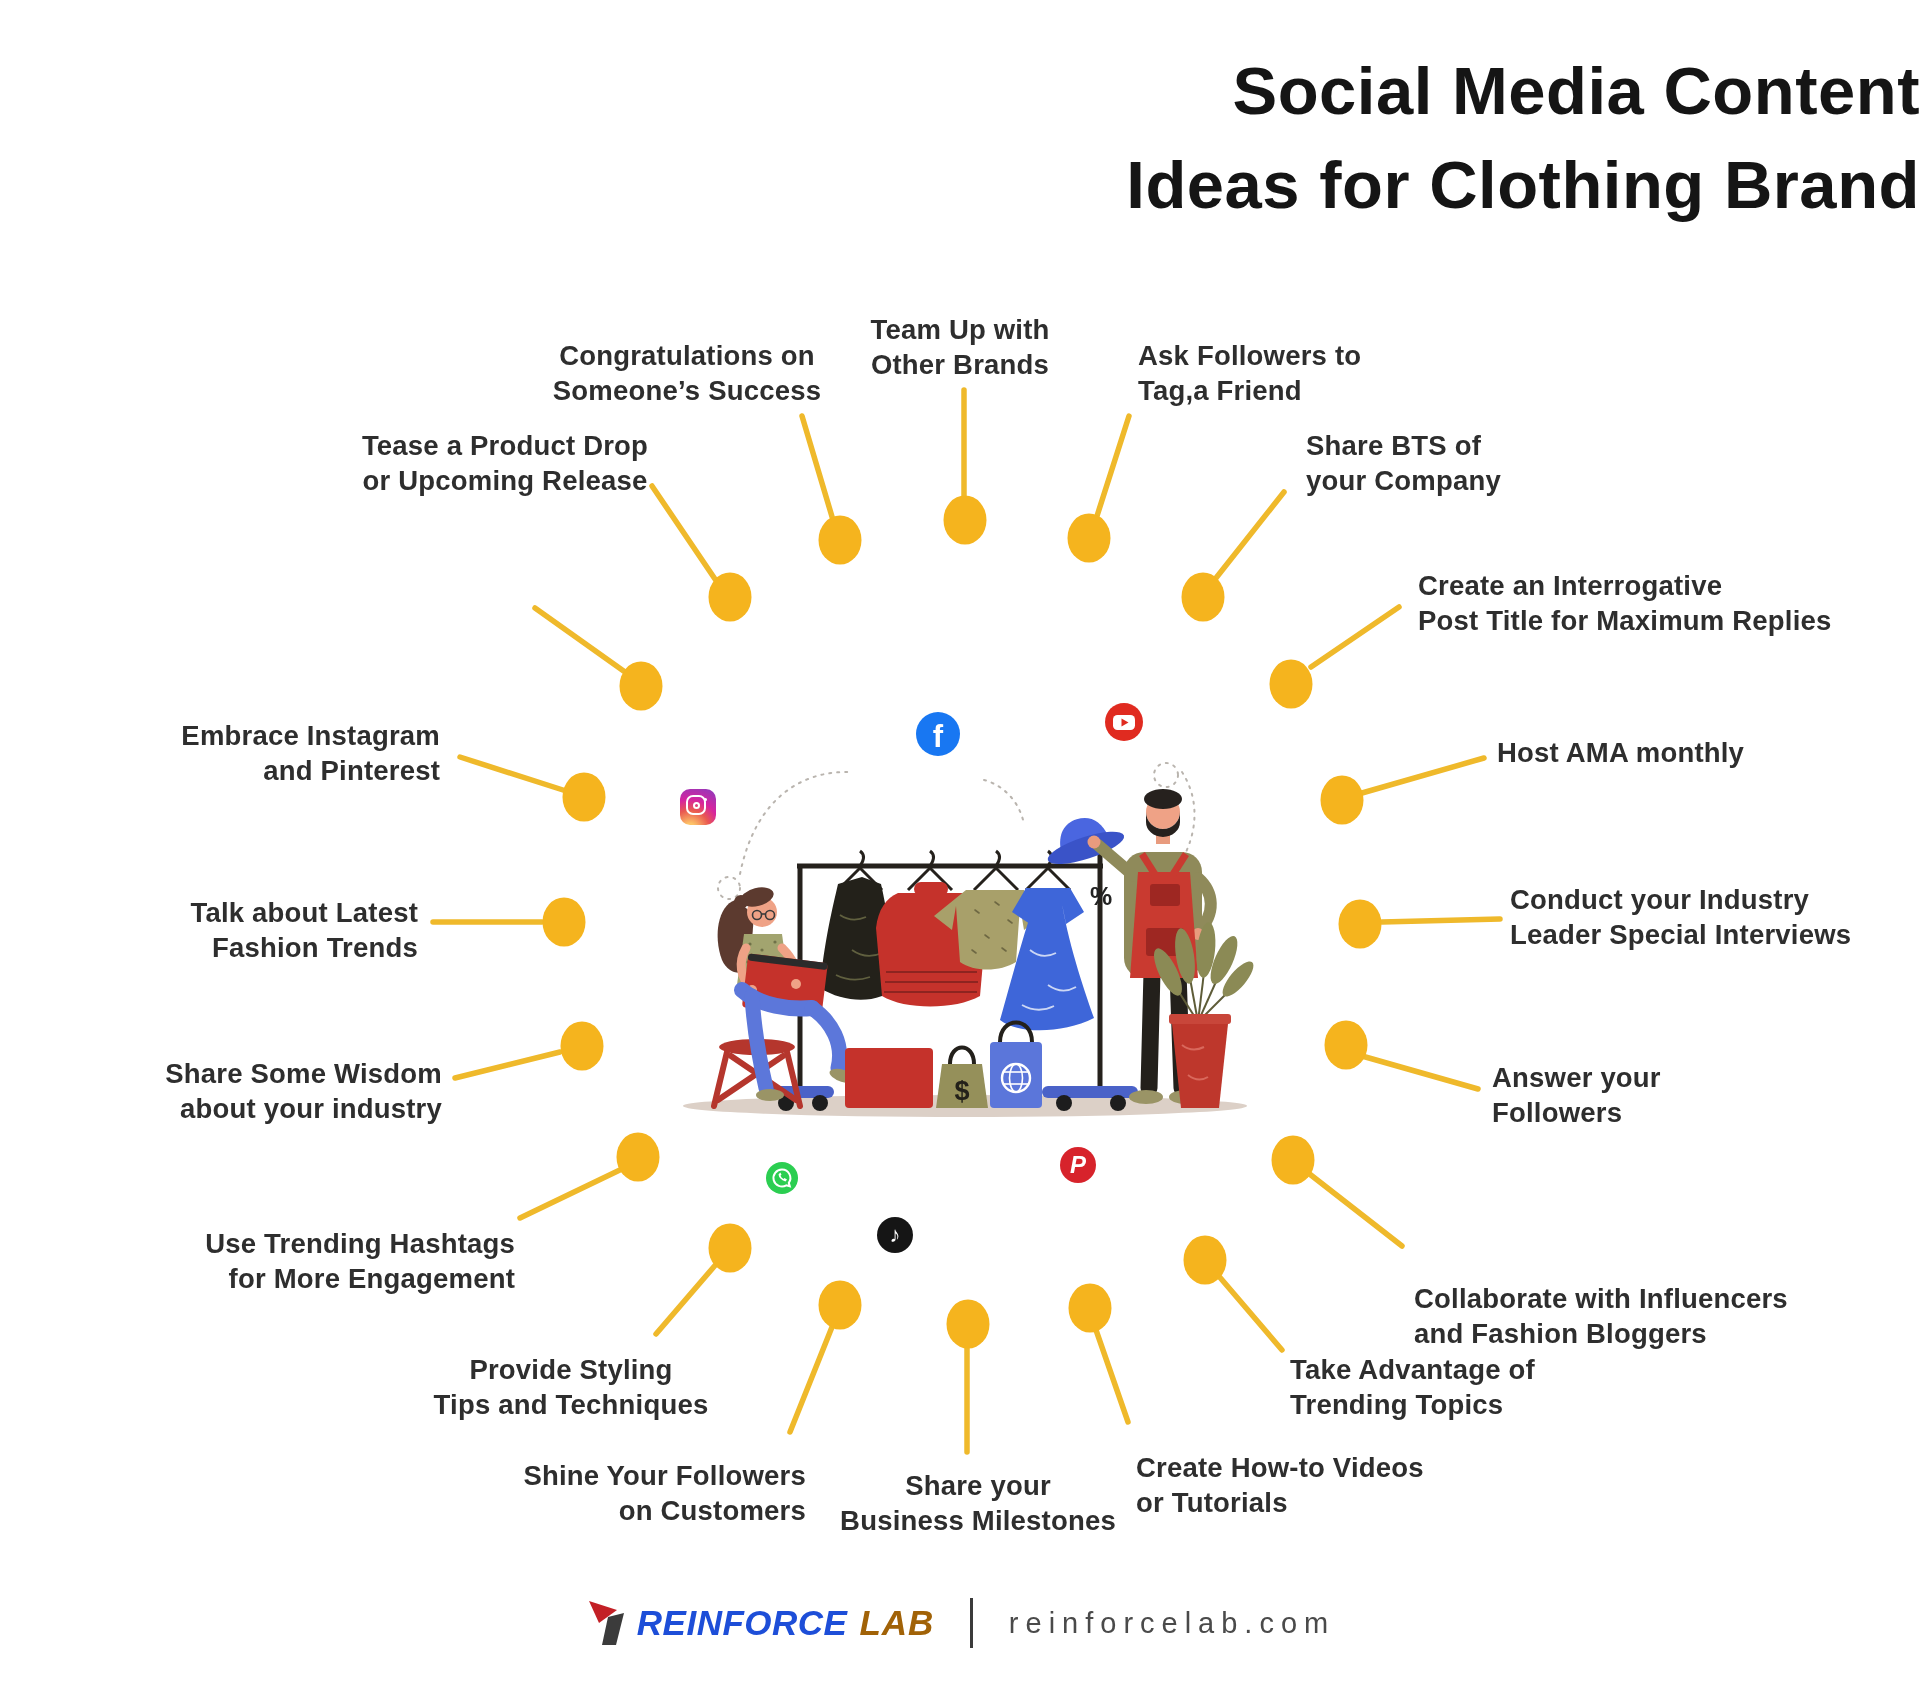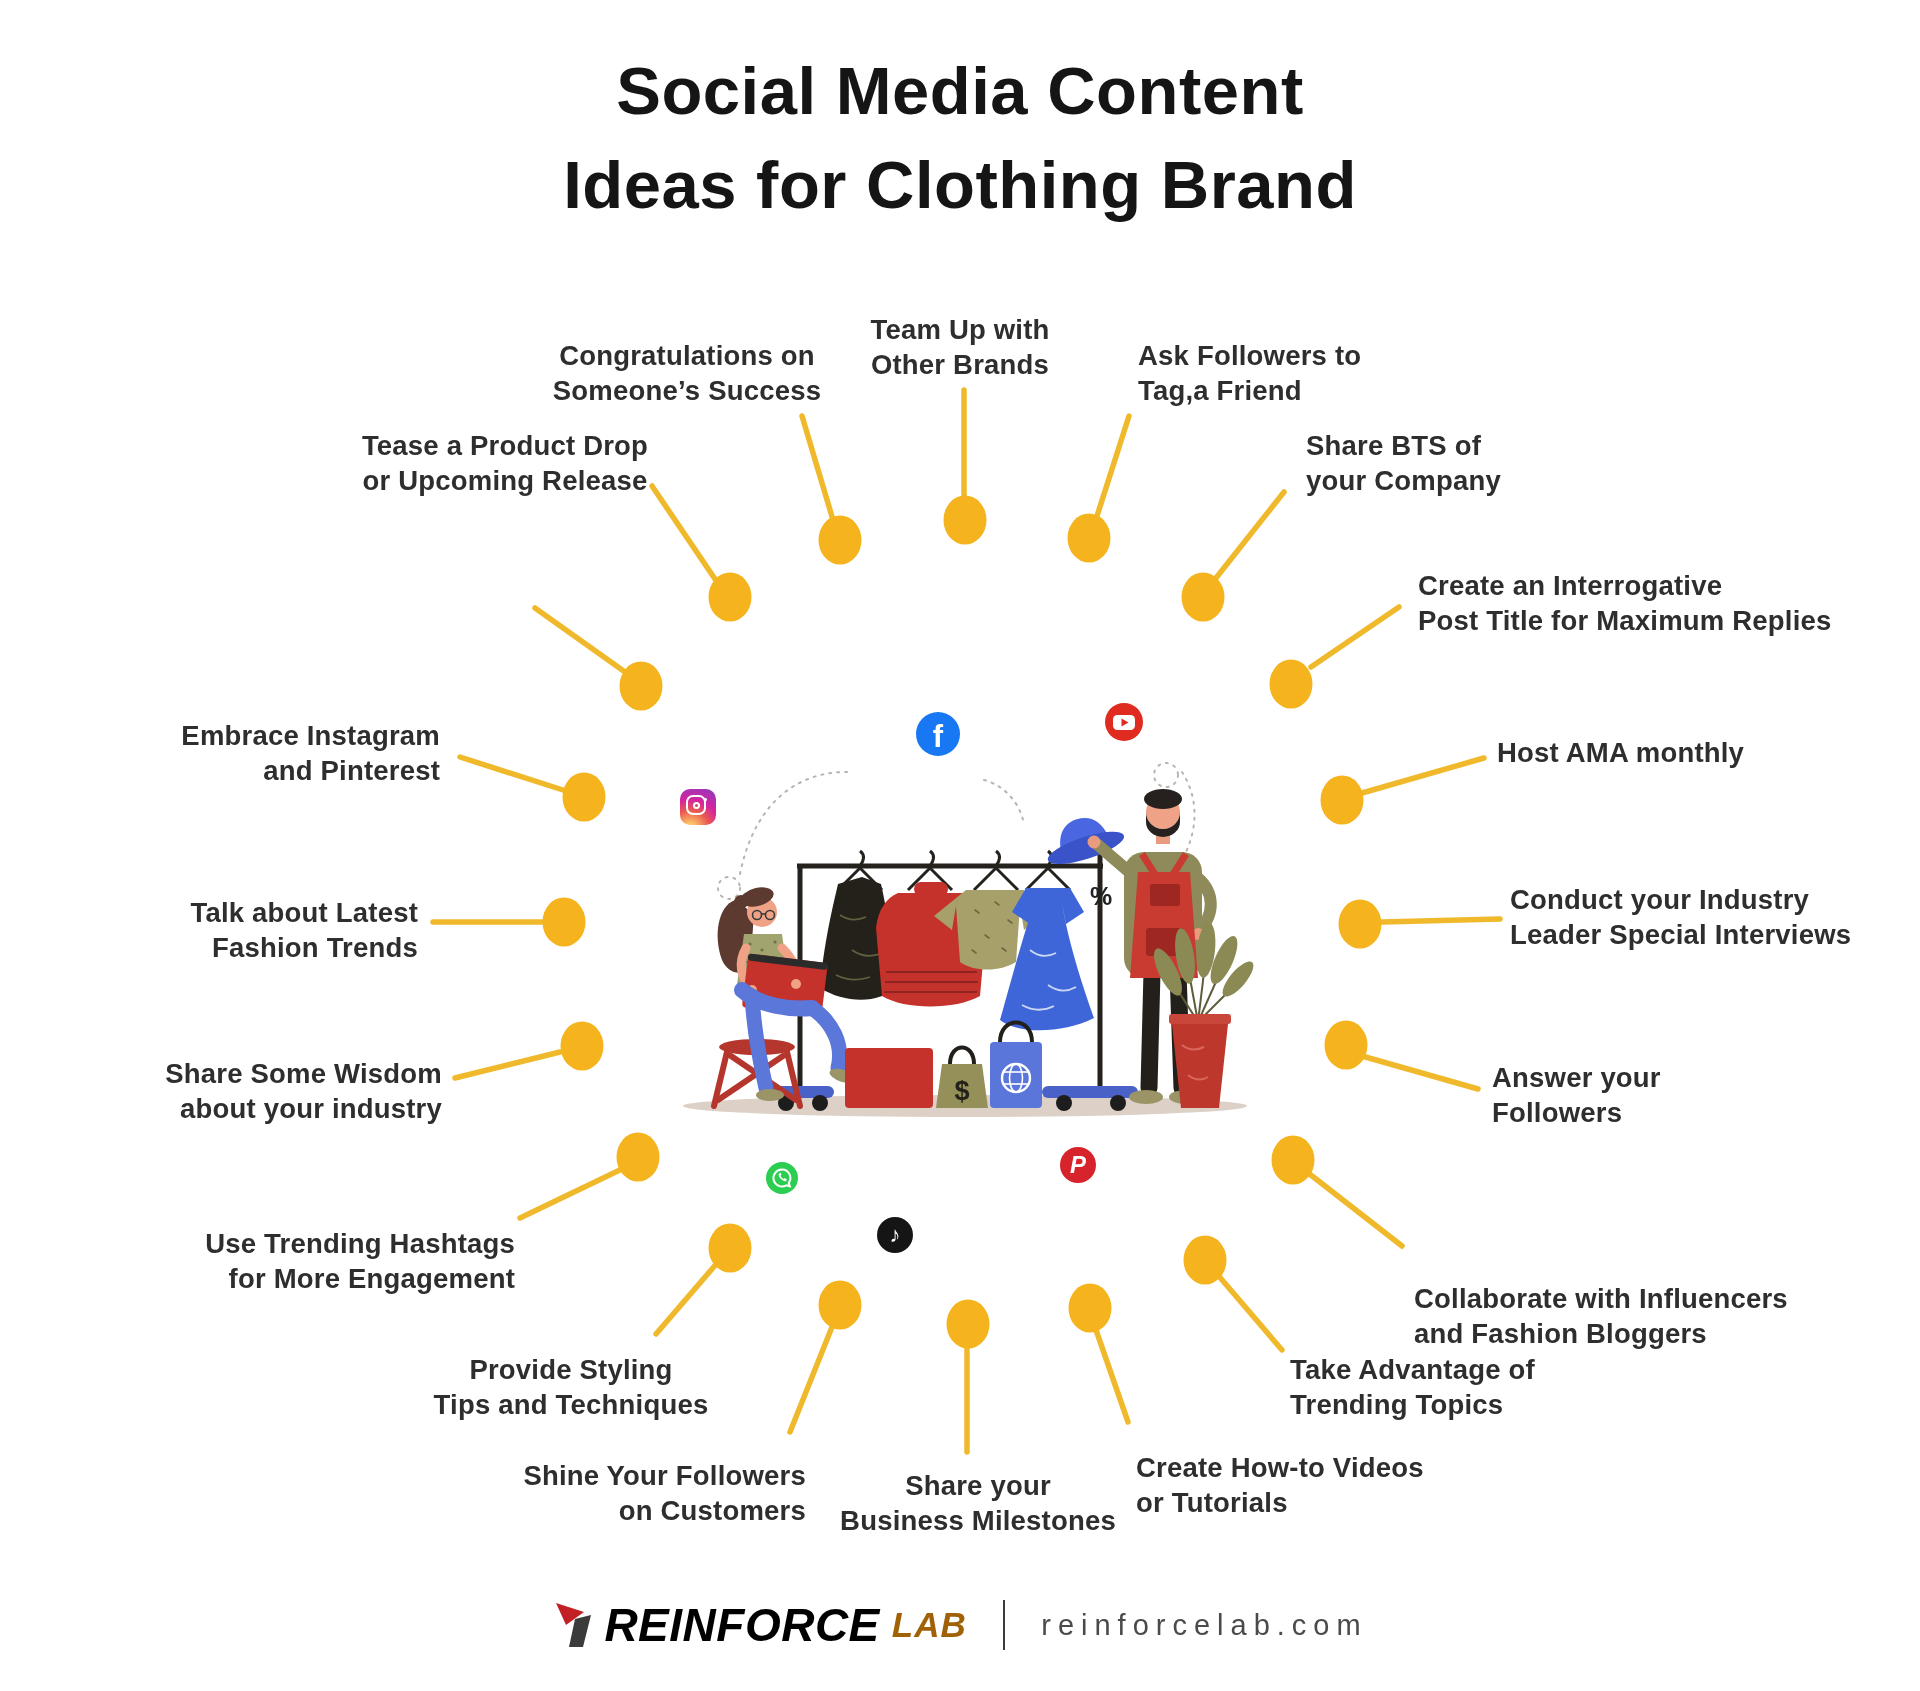--- a/index.html
+++ b/index.html
@@ -3,21 +3,21 @@
 <meta charset="utf-8">
 <style>
   html,body { margin:0; padding:0; background:#ffffff; }
   .canvas {
     position:relative; width:1920px; height:1691px; margin:0 auto;
     background:#ffffff; overflow:hidden;
     font-family:"Liberation Sans", sans-serif;
   }
   .page-title {
     position:absolute; top:44px; left:0; width:100%;
-    margin:0; text-align:center;
+    margin:0; text-align:right;
     font-size:67px; line-height:1.40; font-weight:700;
     color:#151515; letter-spacing:0.5px; white-space:pre-line;
   }
   .overlay { position:absolute; left:0; top:0; width:1920px; height:1691px; }
   .label {
     position:absolute; white-space:pre-line;
     font-size:27.5px; line-height:35px; font-weight:600;
     color:#2e2e2e; letter-spacing:0.2px;
   }
   .l-center { transform:translateX(-50%); text-align:center; }
@@ -71,22 +71,22 @@
   .pin .icon-circle { width:36px; height:36px; background:#D7232B; color:#fff;
         font-weight:700; font-size:24px; font-style:italic; }
 
   .footer {
     position:absolute; left:0; top:1598px; width:100%;
     display:flex; align-items:center; justify-content:center;
   }
   .brand { display:flex; align-items:center; }
   .brand-mark { margin-right:10px; }
   .brand-primary {
-    font-size:46px; font-weight:800; font-style:italic;
-    color:#000000; letter-spacing:0.5px;
+    font-size:35px; font-weight:800; font-style:italic;
+    color:#1d4ed8; letter-spacing:0.5px;
   }
   .brand-secondary {
     font-size:35px; font-weight:800; font-style:italic;
     color:#a16207; margin-left:12px; letter-spacing:1px;
   }
   .footer-divider { width:2.5px; height:50px; background:#3b3b3b; margin:0 36px; }
   .website { font-size:29px; font-weight:500; color:#4A4A4A; letter-spacing:7px; }
 </style>
 </head>
 <body>

